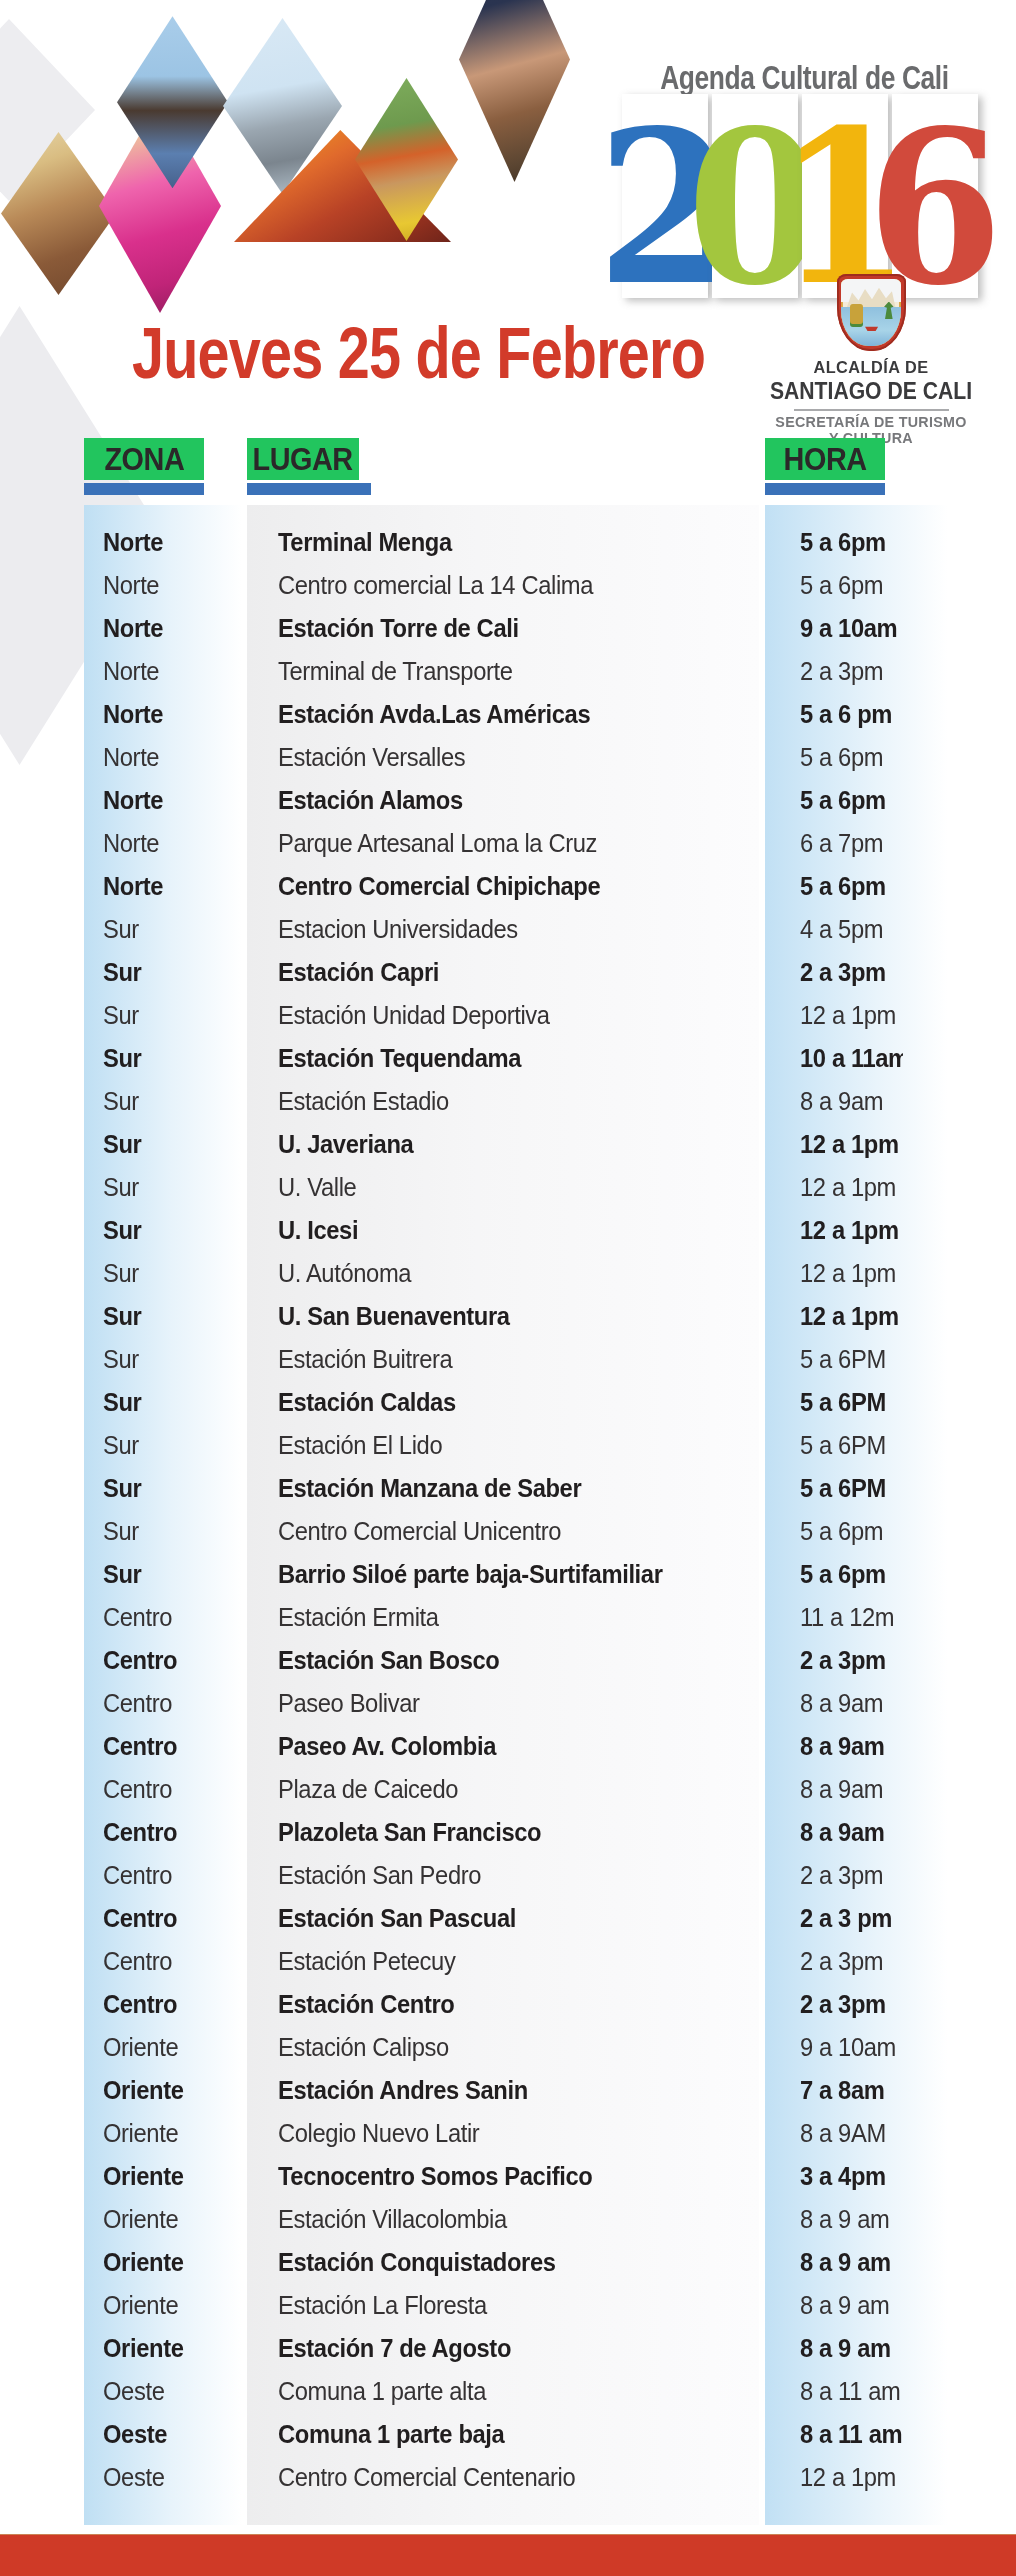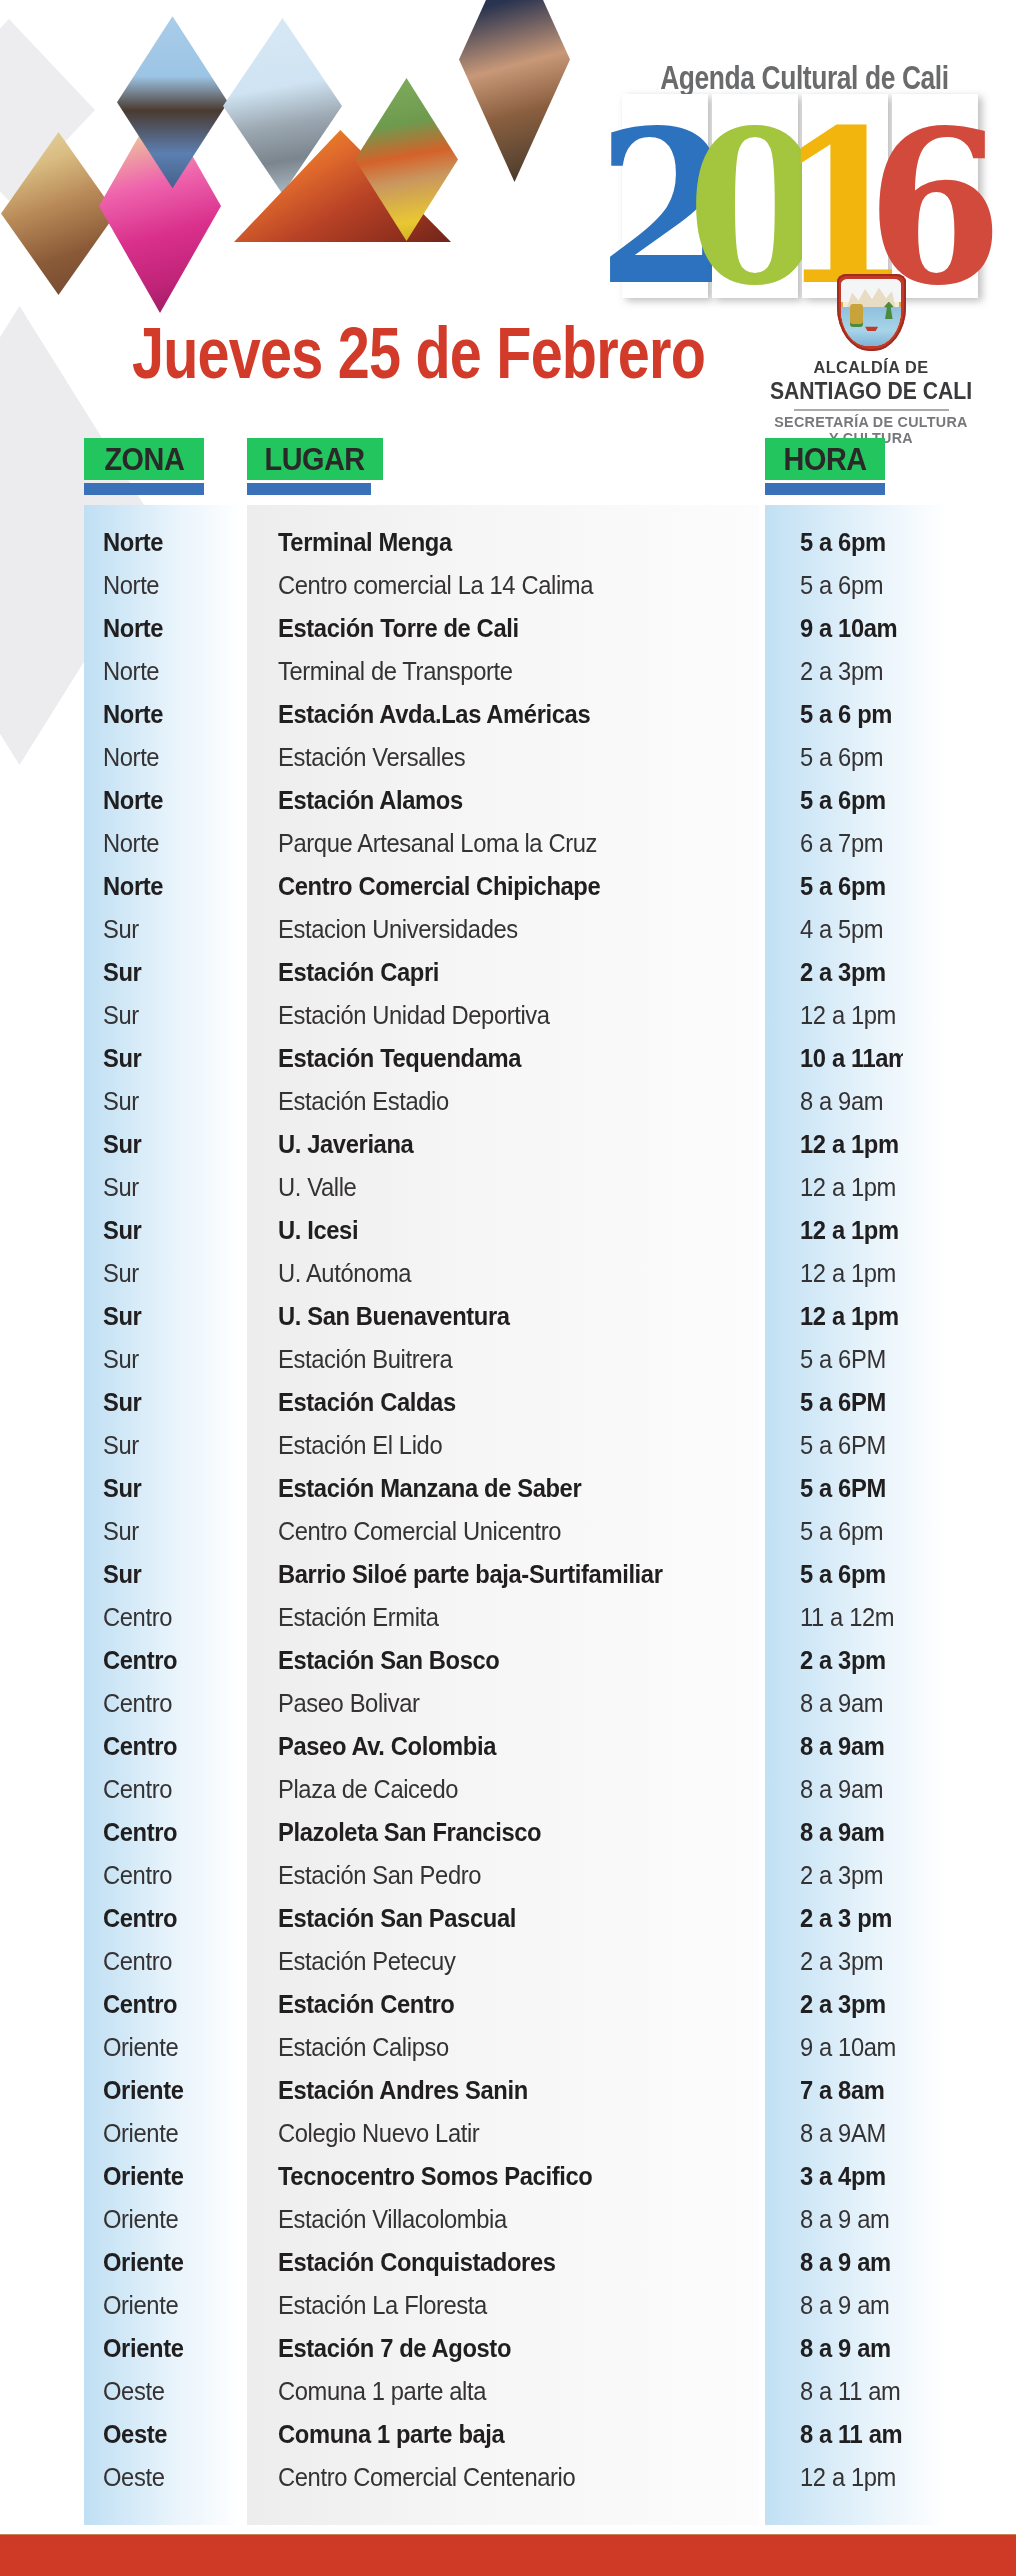--- a/index.html
+++ b/index.html
@@ -50,21 +50,21 @@
   .sh-palm{position:absolute;right:12%;top:34%;width:16%;height:26%;background:#4c8a3c;
            clip-path:polygon(50% 0,100% 30%,70% 35%,90% 100%,10% 100%,30% 35%,0 30%);}
   .sh-boat{position:absolute;left:40%;top:62%;width:22%;height:16%;background:#c0392b;
            clip-path:polygon(0 60%,100% 60%,80% 100%,20% 100%);}
   .logo-l1{font-size:16.3px;font-weight:700;color:#3a3a3c;letter-spacing:0.5px;margin-top:1.9px;}
   .logo-l2{font-size:23px;font-weight:700;color:#3a3a3c;letter-spacing:0;margin-top:1px;white-space:nowrap;transform:scaleX(.92);transform-origin:50% 50%;}
   .logo-hr{width:155px;height:1.9px;background:#a9aaac;margin:3.8px auto 2.9px auto;}
   .logo-l3,.logo-l4{font-size:14.3px;font-weight:700;color:#77787b;letter-spacing:0.3px;}
   
   .thcell{position:absolute;top:438px;height:42px;background:#22c55e;display:flex;align-items:center;justify-content:center;}
-  .th-zona{left:84px;width:120px;}.th-lugar{left:247px;width:136px;}.th-hora{left:765px;width:120px;}
+  .th-zona{left:84px;width:120px;}.th-lugar{left:247px;width:112px;}.th-hora{left:765px;width:120px;}
   .thcell span{font-size:32px;font-weight:700;color:#2b2829;letter-spacing:-0.5px;transform:scaleX(.9);}
   .thbar{position:absolute;top:483px;height:11.5px;background:#3a71b8;}
   .b-zona{left:84px;width:120px;}.b-lugar{left:247px;width:124px;}.b-hora{left:765px;width:120px;}
   
   .colbg{position:absolute;top:505px;height:2020px;}
   .cb-zona{left:84px;width:158px;background:linear-gradient(90deg,#bfdff3 0%,#e7f3fb 55%,#ffffff 100%);}
   .cb-lugar{left:247px;width:512px;background:linear-gradient(90deg,#ededee 0%,#f6f6f7 45%,#fcfcfd 100%);}
   .cb-hora{left:765px;width:203px;background:linear-gradient(90deg,#c1e0f4 0%,#e9f4fb 55%,#ffffff 90%);}
   .rows{position:absolute;left:0;top:505px;width:903px;height:2020px;padding-top:16.3px;box-sizing:border-box;overflow:hidden;}
   .row{position:relative;height:43px;}
@@ -119,21 +119,21 @@
         <div class="sh-peaks"></div>
         <div class="sh-water"></div>
         <div class="sh-tower"></div>
         <div class="sh-palm"></div>
         <div class="sh-boat"></div>
       </div>
     </div>
     <div class="logo-l1">ALCALDÍA DE</div>
     <div class="logo-l2">SANTIAGO DE CALI</div>
     <div class="logo-hr"></div>
-    <div class="logo-l3">SECRETARÍA DE CULTURA</div>
+    <div class="logo-l3">SECRETARÍA DE TURISMO</div>
     <div class="logo-l4">Y CULTURA</div>
   </div>
 
   <div class="thcell th-zona">
       <span>ZONA</span>
     </div>
   <div class="thcell th-lugar">
       <span>LUGAR</span>
     </div>
   <div class="thcell th-hora">

